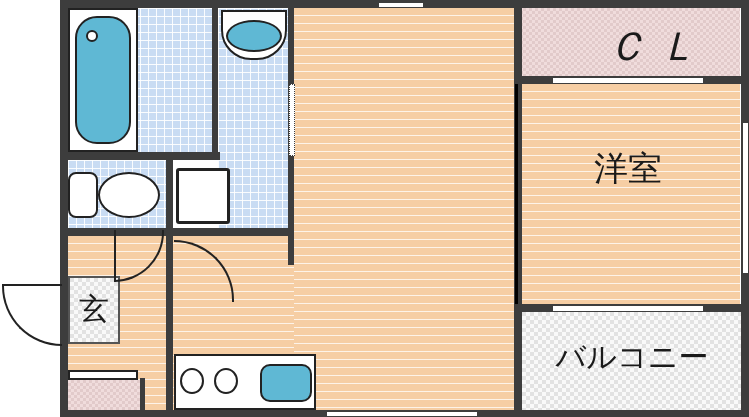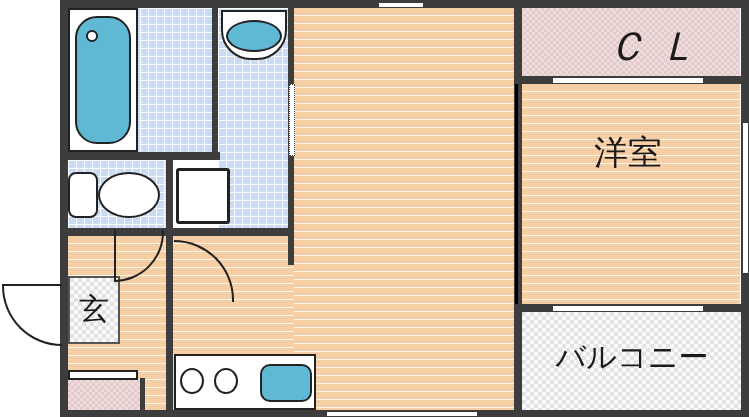--- a/index.html
+++ b/index.html
@@ -69,18 +69,18 @@
 
 <div class="abs" style="left:68px;top:370px;width:70px;height:10px;background:#fff;border:2px solid #222;"></div>
 
 <div class="abs" style="left:174px;top:354px;width:142px;height:56px;background:#fff;border:2px solid #222;"></div>
 <div class="abs" style="left:180px;top:368px;width:24px;height:26px;border:2px solid #222;border-radius:50%;"></div>
 <div class="abs" style="left:214px;top:368px;width:24px;height:26px;border:2px solid #222;border-radius:50%;"></div>
 <div class="abs" style="left:260px;top:364px;width:52px;height:38px;background:#5fb8d4;border:2px solid #222;border-radius:10px;"></div>
 
 <div class="label big" style="left:300px;top:158px;width:210px;">
 </div>
-<div class="label big" style="left:528px;top:134px;width:200px;">
+<div class="label big" style="left:528px;top:150px;width:200px;">
   <div>洋室</div>
 </div>
 <div class="label" style="left:548px;top:24px;width:220px;font-size:40px;letter-spacing:12px;font-style:italic;">ＣＬ</div>
 <div class="label" style="left:522px;top:340px;width:220px;font-size:30px;">バルコニー</div>
 <div class="label" style="left:70px;top:292px;width:48px;font-size:30px;">玄</div>
 
 </body></html>

